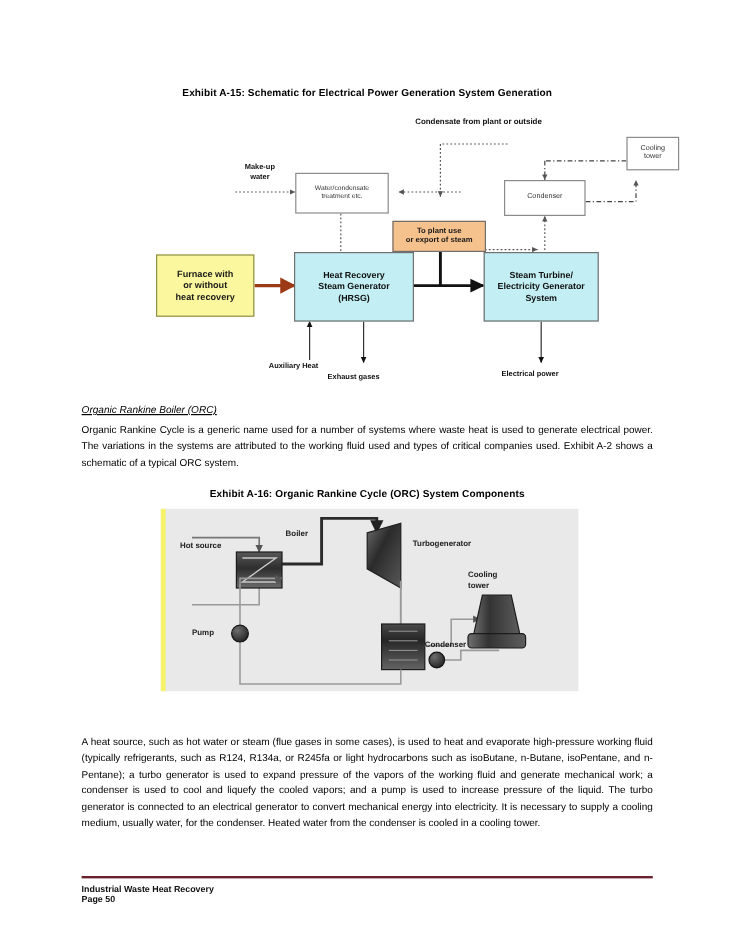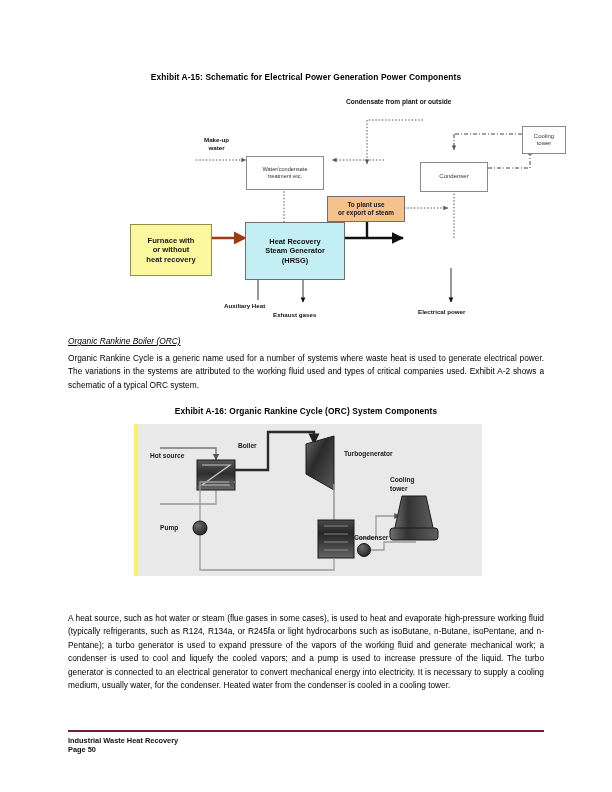--- a/index.html
+++ b/index.html
@@ -43,21 +43,20 @@
   }
   #diagram-a15 .node {
     position: absolute;
     box-sizing: border-box;
     display: flex;
     flex-direction: column;
     align-items: center;
     justify-content: center;
     text-align: center;
     line-height: 1.25;
-    margin-top: 12px;
   }
   .n-yellow {
     background: #faf79e;
     border: 1px solid #8f8f4a;
     font-weight: bold;
     font-size: 7.6px;
     color: #1a1a1a;
   }
   .n-cyan {
     background: #c3eff4;
@@ -155,21 +154,21 @@
     font-weight: bold;
     color: #111;
     flex-direction: column;
   }
 </style>
 </head>
 <body>
 
 <div class="page">
 
-  <div class="exhibit-title" id="exhibit-a15-title">Exhibit A-15: Schematic for Electrical Power Generation Power Components</div>
+  <div class="exhibit-title" id="exhibit-a15-title">Exhibit A-15: Schematic for Electrical Power Generation System Generation</div>
 
   <div id="diagram-a15">
 
     <svg width="400" height="240">
       <defs>
         <marker id="ah-black" markerWidth="6" markerHeight="6" refX="4.6" refY="3" orient="auto">
           <path d="M0,0.6 L5,3 L0,5.4 z" fill="#111"></path>
         </marker>
         <marker id="ah-gray" markerWidth="6" markerHeight="6" refX="4.6" refY="3" orient="auto">
           <path d="M0,0.8 L4.6,3 L0,5.2 z" fill="#555"></path>
@@ -228,20 +227,23 @@
     </div>
 
     <div class="node n-yellow" style="left:12px; top:124px; width:82px; height:52px;">
       Furnace with<br>or without<br>heat recovery
     </div>
 
     <div class="node n-cyan" style="left:127px; top:122px; width:100px; height:58px;">
       Heat Recovery<br>Steam Generator<br>(HRSG)
     </div>
 
+    <div class="node n-cyan" style="left:285px; top:122px; width:96px; height:58px;">
+      Steam Turbine/<br>Electricity Generator<br>System
+    </div>
 
     <div class="lbl" style="left:106px; top:214px;">Auxiliary Heat</div>
     <div class="lbl" style="left:155px; top:223px;">Exhaust gases</div>
     <div class="lbl" style="left:300px; top:220px;">Electrical power</div>
   </div>
 
   <div class="sec-heading" id="heading-orc">Organic Rankine Boiler (ORC)</div>
 
   <div class="para" id="para-orc">Organic Rankine Cycle is a generic name used for a number of systems where waste heat is used to generate electrical power. The variations in the systems are attributed to the working fluid used and types of critical companies used. Exhibit A-2 shows a schematic of a typical ORC system.</div>
 

